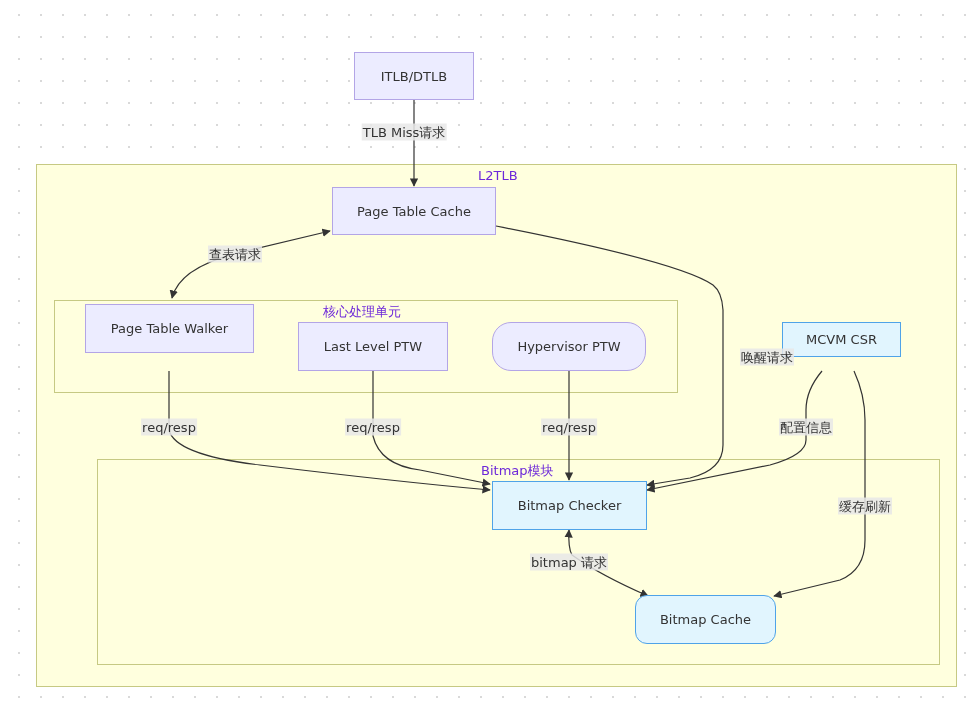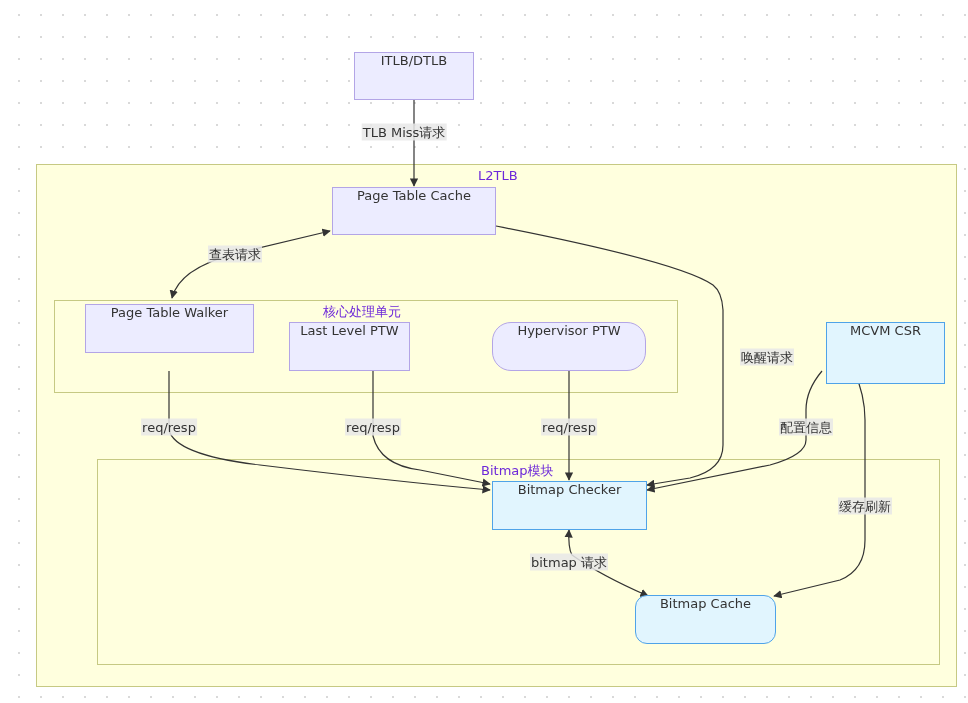--- a/index.html
+++ b/index.html
@@ -14,21 +14,21 @@
   .cluster {
     position: absolute; box-sizing: border-box;
     background: #ffffde; border: 1.5px solid #c6c983;
   }
   .cluster.inner { background: #ffffde; }
   .cluster-title {
     position: absolute; font-size: 13px; color: #6d28d9; white-space: nowrap;
   }
   .node {
     position: absolute; box-sizing: border-box;
-    display: flex; justify-content: center;
+    display: flex; align-items: center; justify-content: center;
     font-size: 13px; color: #333; white-space: nowrap;
   }
   .node.purple { background: #ececff; border: 1.5px solid #9370db; border-color: #b3a5e6; }
   .node.blue { background: #e1f5fe; border: 1.5px solid #4fa3e8; }
   svg.edges { position: absolute; left: 0; top: 0; }
   .edge-label {
     position: absolute; font-size: 13px; color: #333; background: rgba(232,232,232,0.85);
     white-space: nowrap; padding: 0 1px; line-height: 17px;
     transform: translate(-50%, -50%);
   }
@@ -66,27 +66,27 @@
 
 <div class="node purple" style="left:354px;top:52px;width:120px;height:48px;">
   <span>ITLB/DTLB</span>
 </div>
 <div class="node purple" style="left:332px;top:187px;width:164px;height:48px;">
   <span>Page Table Cache</span>
 </div>
 <div class="node purple" style="left:85px;top:304px;width:169px;height:49px;">
   <span>Page Table Walker</span>
 </div>
-<div class="node purple" style="left:289px;top:322px;width:121px;height:49px;">
+<div class="node purple" style="left:298px;top:322px;width:150px;height:49px;">
   <span>Last Level PTW</span>
 </div>
 <div class="node purple" style="left:492px;top:322px;width:154px;height:49px;border-radius:19px;">
   <span>Hypervisor PTW</span>
 </div>
-<div class="node blue" style="left:782px;top:322px;width:119px;height:62px;margin-left:44px;">
+<div class="node blue" style="left:782px;top:322px;width:119px;height:35px;">
   <span>MCVM CSR</span>
 </div>
 <div class="node blue" style="left:492px;top:481px;width:155px;height:49px;">
   <span>Bitmap Checker</span>
 </div>
 <div class="node blue" style="left:635px;top:595px;width:141px;height:49px;border-radius:12px;">
   <span>Bitmap Cache</span>
 </div>
 
 <div class="edge-label" style="left:404px;top:132px;">TLB Miss请求</div>

